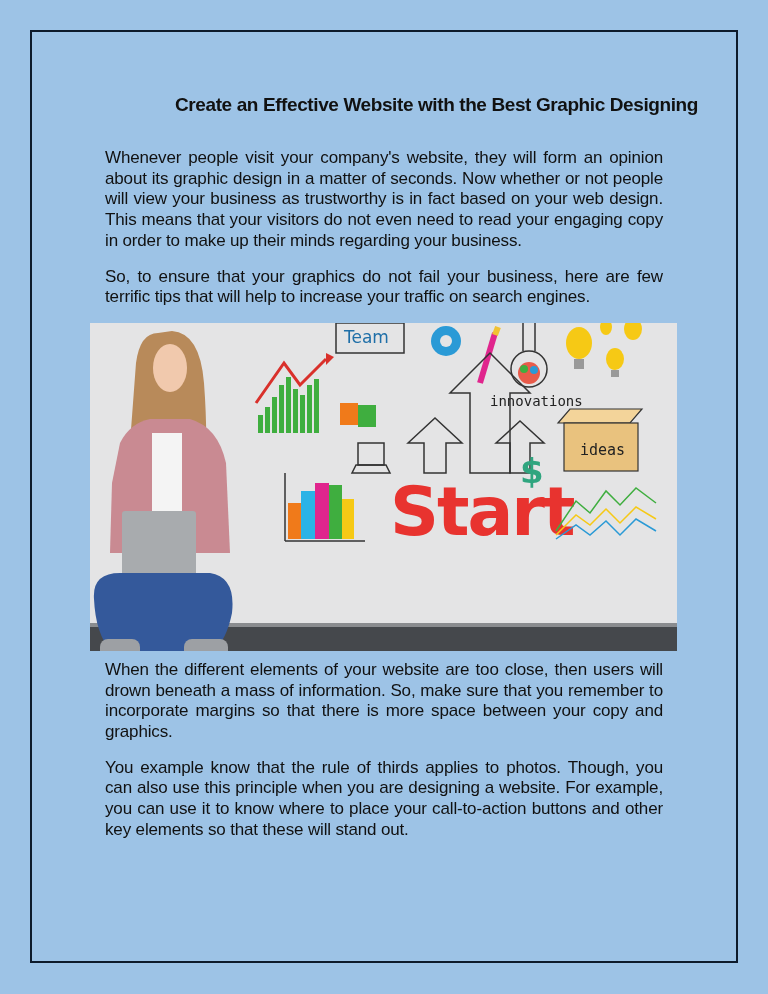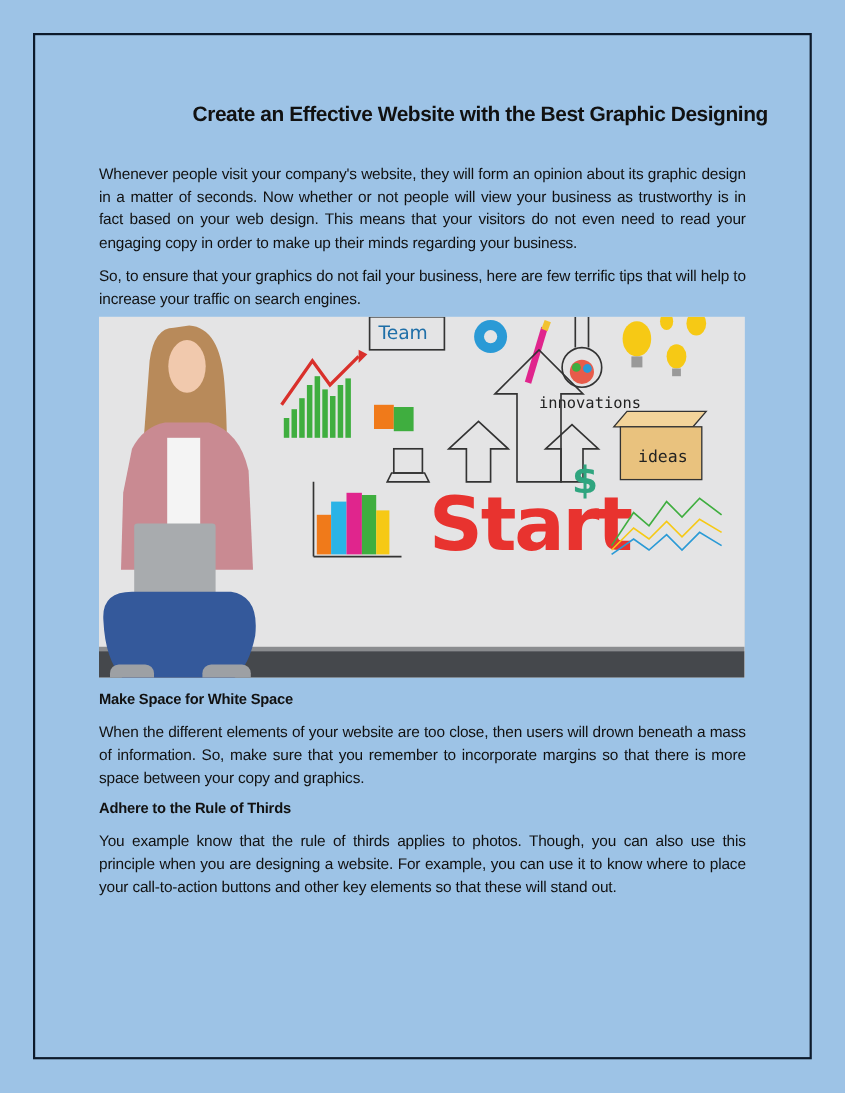--- a/index.html
+++ b/index.html
@@ -32,24 +32,24 @@
     .title {
       font-family: "Liberation Sans", sans-serif;
       font-weight: bold;
       font-size: 19px;
       text-align: right;
       margin: 0 -20px 0 -20px;
       letter-spacing: -0.4px;
       line-height: 30px;
     }
     p.body-text {
-      font-size: 14px;
+      font-size: 17px;
       line-height: 20.7px;
       text-align: justify;
-      margin: 0;
+      margin: 15px;
       letter-spacing: -0.15px;
     }
     .p1 { margin-top: 28px !important; }
     .p2 { margin-top: 9px !important; }
     .hero-image {
       position: relative;
       margin-top: 7px;
       width: 587px;
       height: 328px;
       overflow: hidden;
@@ -190,18 +190,16 @@
         <rect x="28" y="258" width="82" height="5" fill="#8c8f92"></rect>
 
         <path d="M4,276 Q2,250 30,250 L120,250 Q146,254 142,290 Q134,330 108,336 L30,336 Q6,320 4,276 Z" fill="#34599b"></path>
 
         <rect x="10" y="316" width="40" height="26" rx="8" fill="#9da0a4"></rect>
         <rect x="94" y="316" width="44" height="30" rx="8" fill="#9da0a4"></rect>
       </g>
     </svg>
   </div>
 
-  <h2 class="subheading">Make Space for White Space</h2>
   <p class="body-text p3">When the different elements of your website are too close, then users will drown beneath a mass of information. So, make sure that you remember to incorporate margins so that there is more space between your copy and graphics.</p>
 
-  <h2 class="subheading sh2">Adhere to the Rule of Thirds</h2>
   <p class="body-text p4">You example know that the rule of thirds applies to photos. Though, you can also use this principle when you are designing a website. For example, you can use it to know where to place your call-to-action buttons and other key elements so that these will stand out.</p>
 </div>
 
 </body></html>

